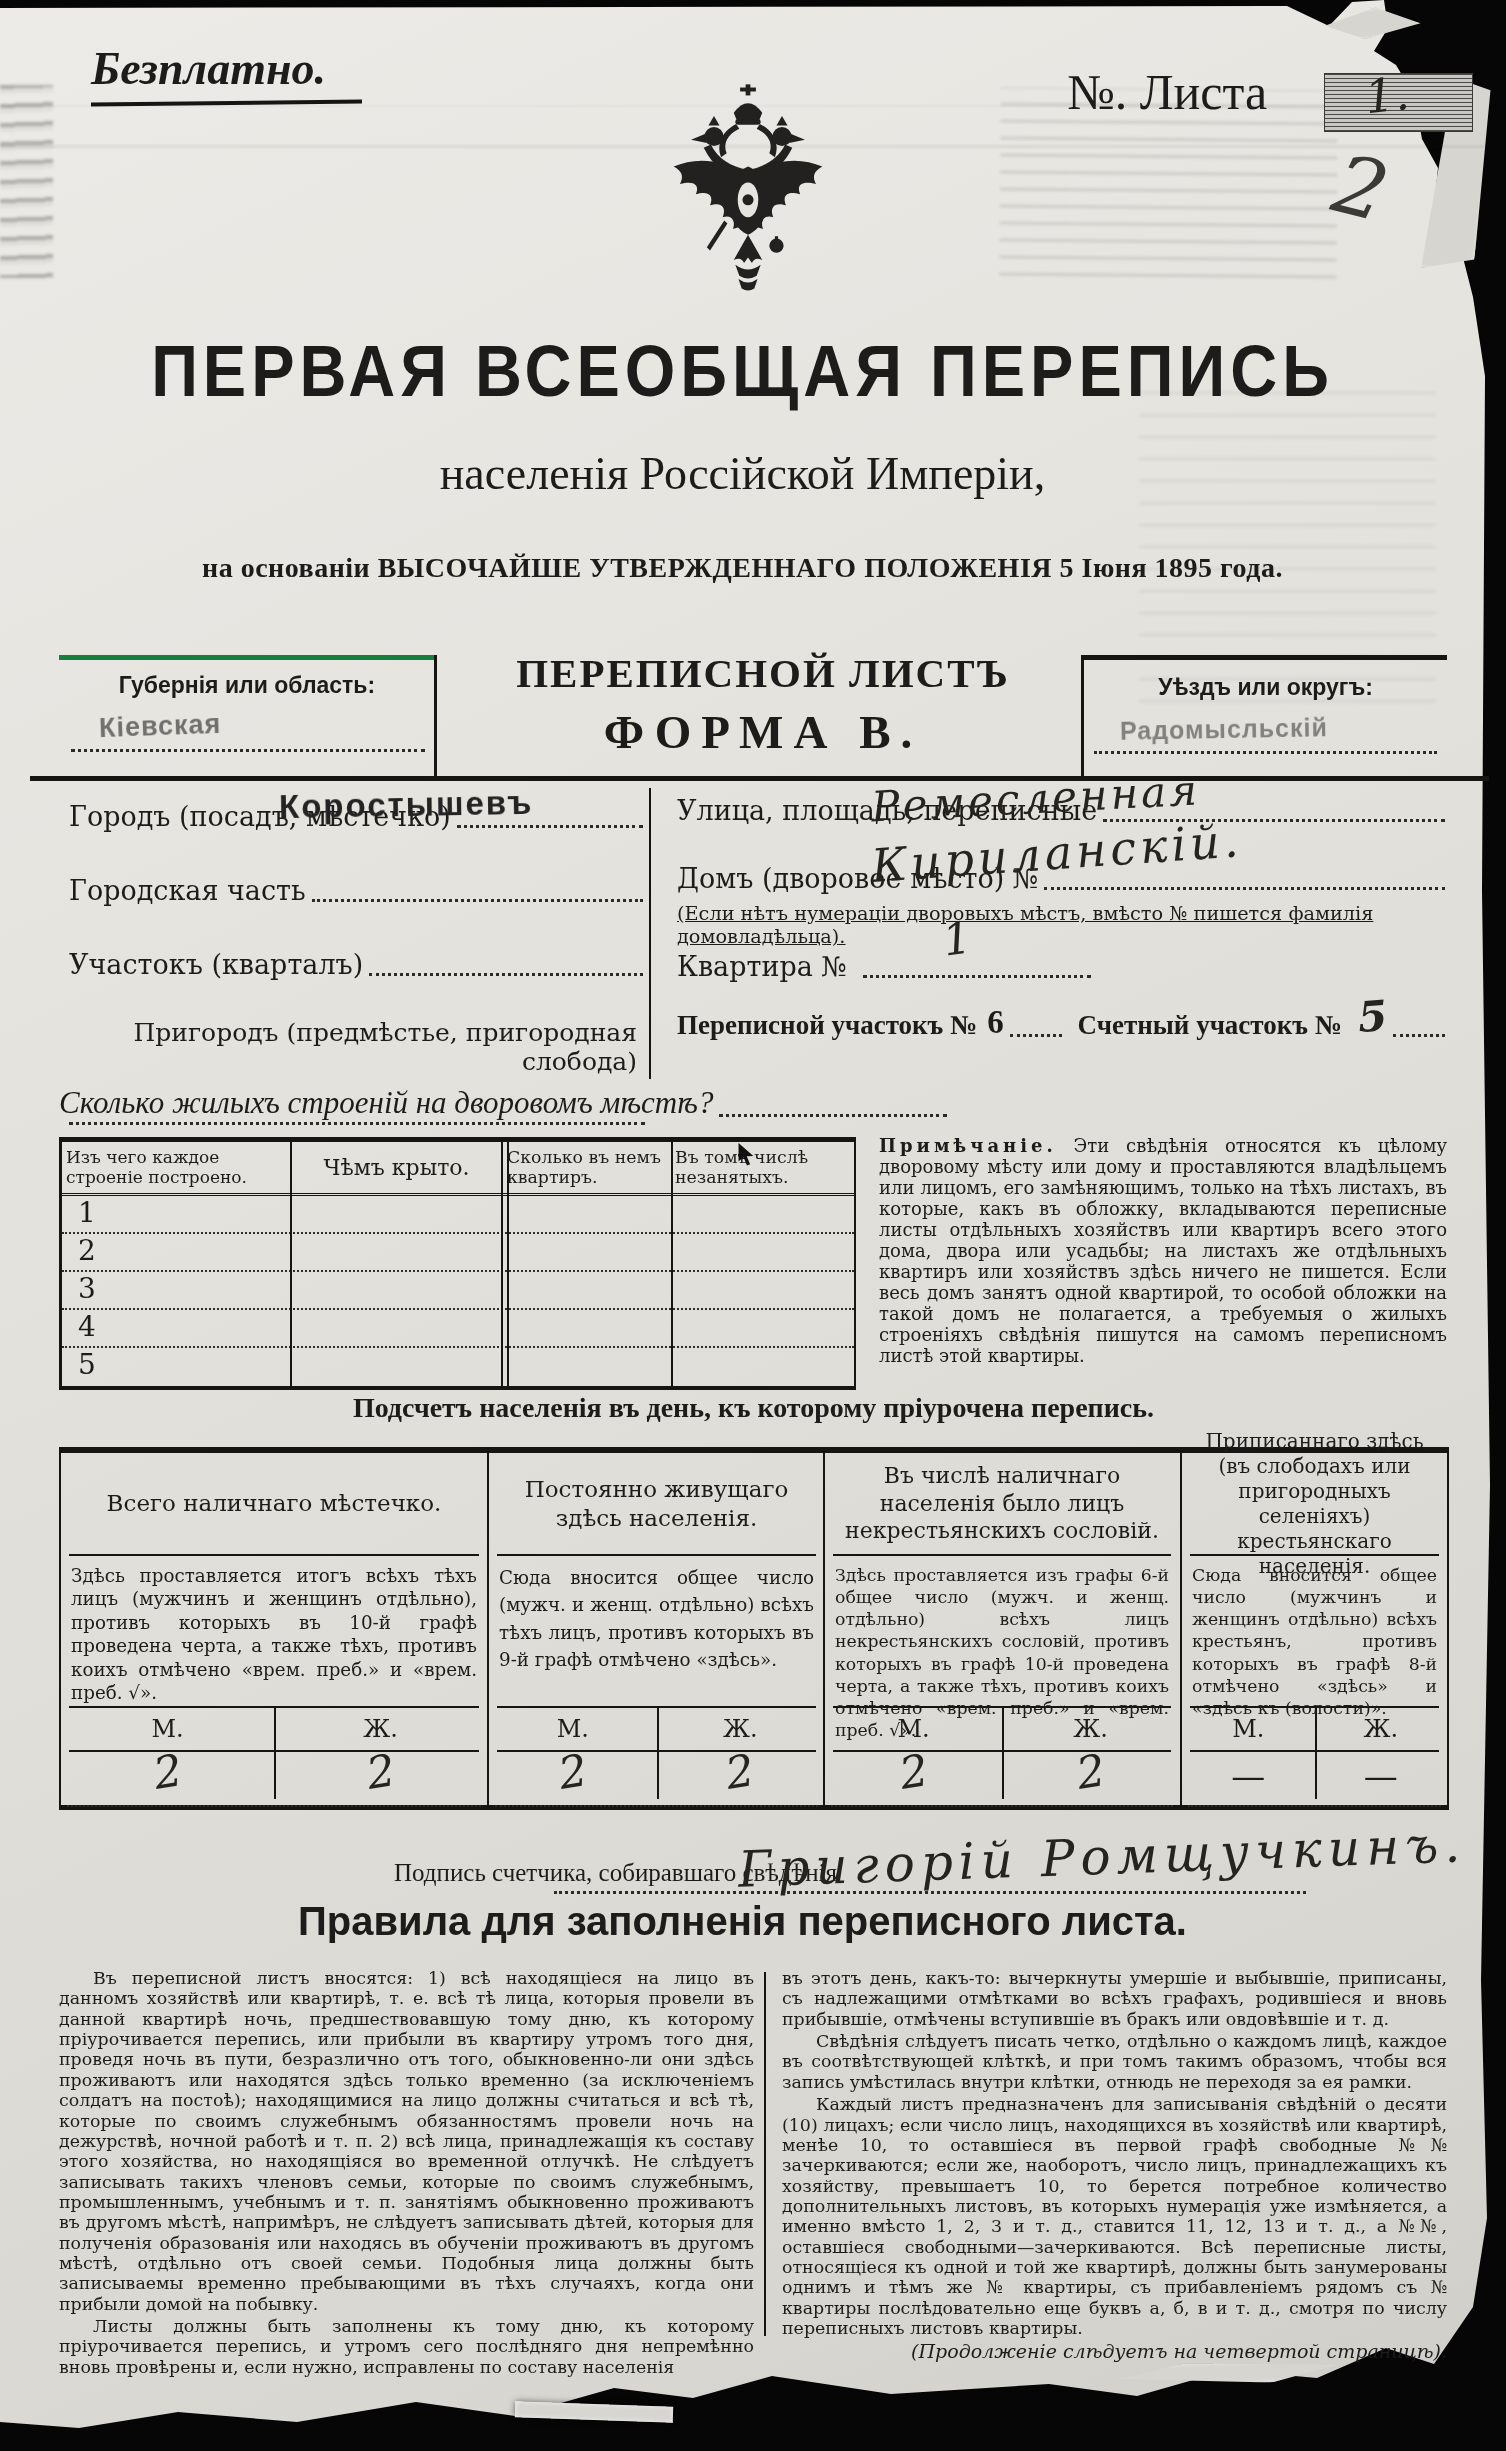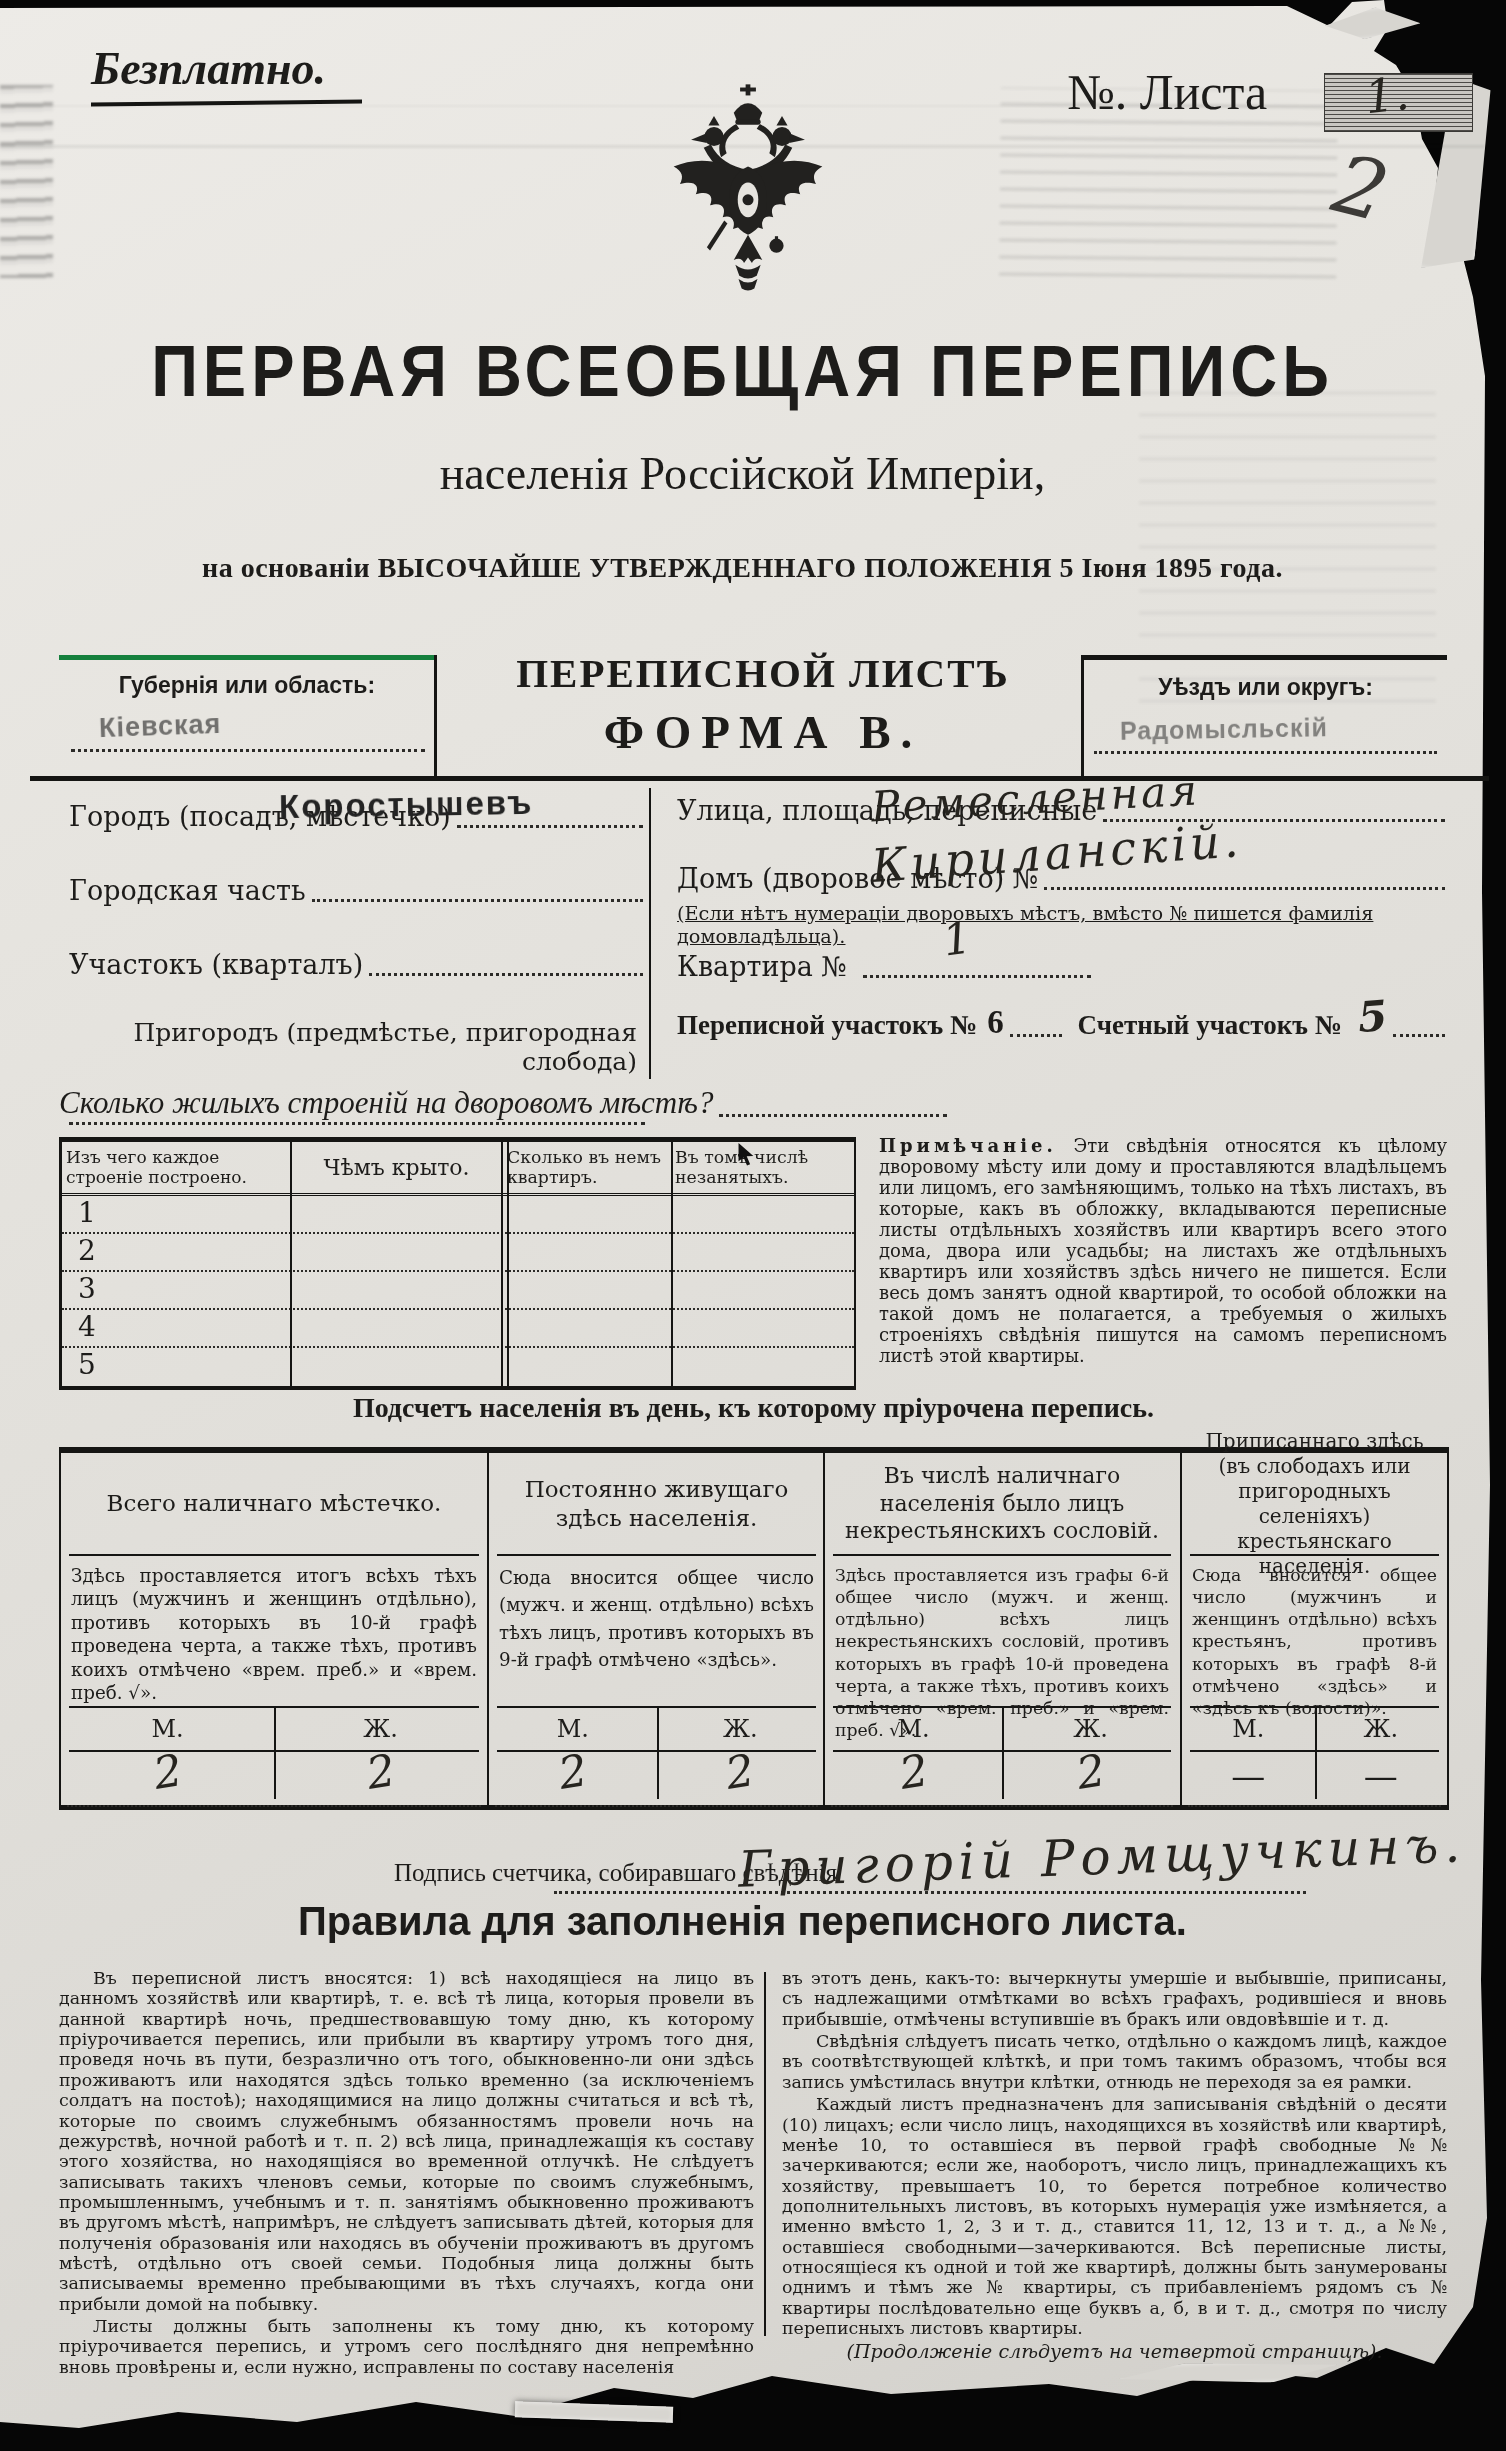--- a/index.html
+++ b/index.html
@@ -315,16 +315,16 @@
   <div class="abs sans bold ctr" style="left:0;width:1485px;top:1899px;font-size:40px;">Правила для заполненія переписного листа.</div>
   <div class="abs" style="left:59px;top:1968px;width:695px;">
     <p class="rules-p indent">Въ переписной листъ вносятся: 1) всѣ находящіеся на лицо въ данномъ хозяйствѣ или квартирѣ, т. е. всѣ тѣ лица, которыя провели въ данной квартирѣ ночь, предшествовавшую тому дню, къ которому пріурочивается перепись, или прибыли въ квартиру утромъ того дня, проведя ночь въ пути, безразлично отъ того, обыкновенно-ли они здѣсь проживаютъ или находятся здѣсь только временно (за исключеніемъ солдатъ на постоѣ); находящимися на лицо должны считаться и всѣ тѣ, которые по своимъ служебнымъ обязанностямъ провели ночь на дежурствѣ, ночной работѣ и т. п. 2) всѣ лица, принадлежащія къ составу этого хозяйства, но находящіяся во временной отлучкѣ. Не слѣдуетъ записывать такихъ членовъ семьи, которые по своимъ служебнымъ, промышленнымъ, учебнымъ и т. п. занятіямъ обыкновенно проживаютъ въ другомъ мѣстѣ, напримѣръ, не слѣдуетъ записывать дѣтей, которыя для полученія образованія или находясь въ обученіи проживаютъ въ другомъ мѣстѣ, отдѣльно отъ своей семьи. Подобныя лица должны быть записываемы временно пребывающими въ тѣхъ случаяхъ, когда они прибыли домой на побывку.</p>
     <p class="rules-p indent">Листы должны быть заполнены къ тому дню, къ которому пріурочивается перепись, и утромъ сего послѣдняго дня непремѣнно вновь провѣрены и, если нужно, исправлены по составу населенія</p>
   </div>
   <div class="abs vline" style="left:764px;top:1972px;height:364px;"></div>
   <div class="abs" style="left:782px;top:1968px;width:665px;">
     <p class="rules-p">въ этотъ день, какъ-то: вычеркнуты умершіе и выбывшіе, приписаны, съ надлежащими отмѣтками во всѣхъ графахъ, родившіеся и вновь прибывшіе, отмѣчены вступившіе въ бракъ или овдовѣвшіе и т. д.</p>
     <p class="rules-p indent">Свѣдѣнія слѣдуетъ писать четко, отдѣльно о каждомъ лицѣ, каждое въ соотвѣтствующей клѣткѣ, и при томъ такимъ образомъ, чтобы вся запись умѣстилась внутри клѣтки, отнюдь не переходя за ея рамки.</p>
     <p class="rules-p indent">Каждый листъ предназначенъ для записыванія свѣдѣній о десяти (10) лицахъ; если число лицъ, находящихся въ хозяйствѣ или квартирѣ, менѣе 10, то оставшіеся въ первой графѣ свободные №№ зачеркиваются; если же, наоборотъ, число лицъ, принадлежащихъ къ хозяйству, превышаетъ 10, то берется потребное количество дополнительныхъ листовъ, въ которыхъ нумерація уже измѣняется, а именно вмѣсто 1, 2, 3 и т. д., ставится 11, 12, 13 и т. д., а №№, оставшіеся свободными—зачеркиваются. Всѣ переписные листы, относящіеся къ одной и той же квартирѣ, должны быть занумерованы однимъ и тѣмъ же № квартиры, съ прибавленіемъ рядомъ съ № квартиры послѣдовательно еще буквъ а, б, в и т. д., смотря по числу переписныхъ листовъ квартиры.</p>
-    <p class="rules-p ital ctr" style="text-align:center;font-size:19px;">(Продолженіе слѣдуетъ на четвертой страницѣ).</p>
+    <p class="rules-p ital ctr" style="text-align:right;font-size:19px;">(Продолженіе слѣдуетъ на четвертой страницѣ).</p>
   </div>
 </div>
 
 
 </body></html>

